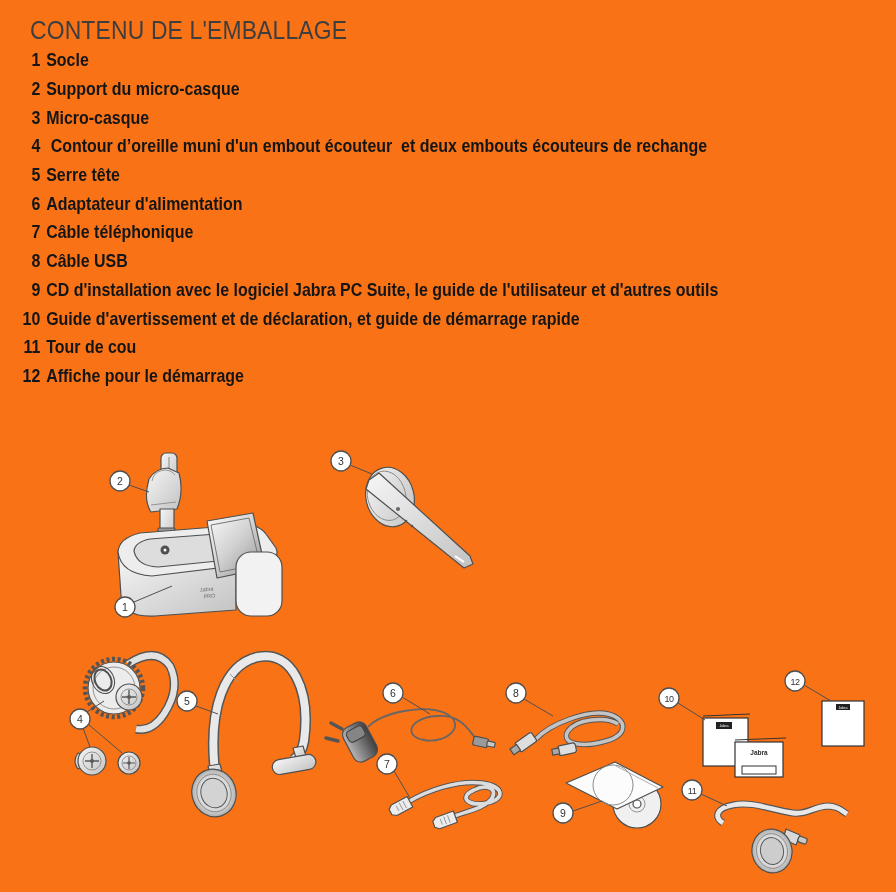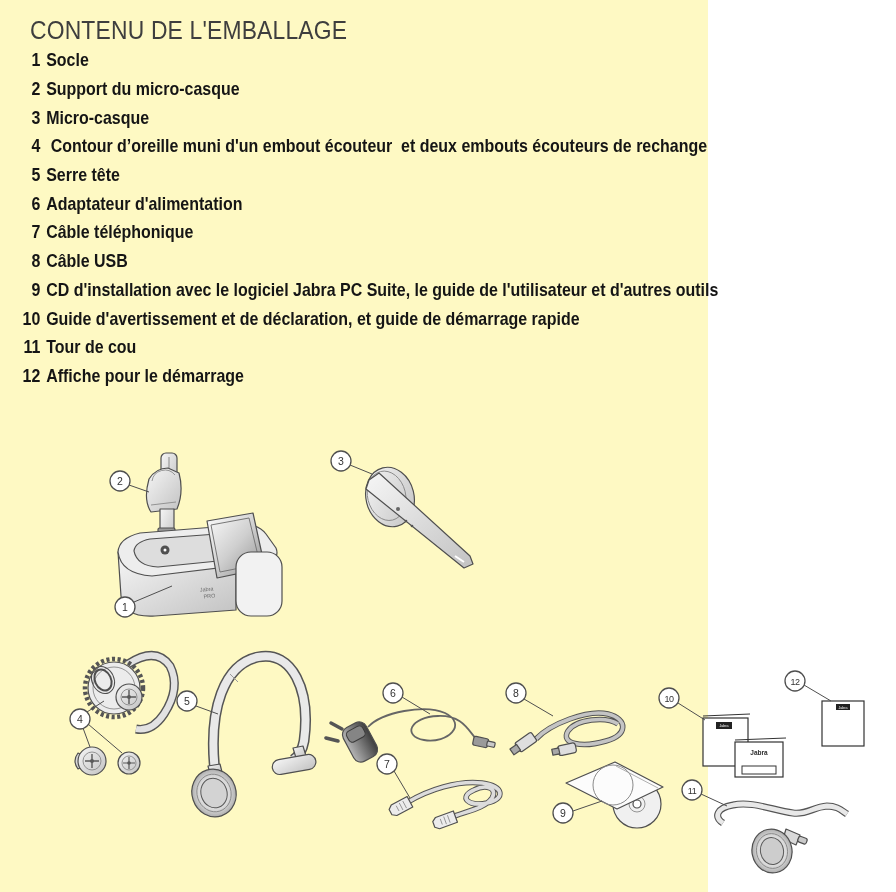--- a/index.html
+++ b/index.html
@@ -1,17 +1,17 @@
 <!DOCTYPE html>
 <html><head>
 <meta charset="utf-8">
 <style>
   html,body { margin:0; padding:0; background:#ffffff; }
   body { width:896px; height:892px; overflow:hidden; font-family:"Liberation Sans", sans-serif; }
-  .page { position:relative; width:708px; height:892px; background:#fef9c3; }
+  .page { position:relative; width:896px; height:892px; background:#f97316; }
 
   .title {
     position:absolute; left:30px; top:15px;
     font-size:26px; font-weight:400; color:#3e3e3e;
     letter-spacing:0.2px; white-space:nowrap;
     transform:scaleX(0.88); transform-origin:0 50%;
   }
 
   .list { position:absolute; left:0; top:46px; width:896px; }
   .row {

